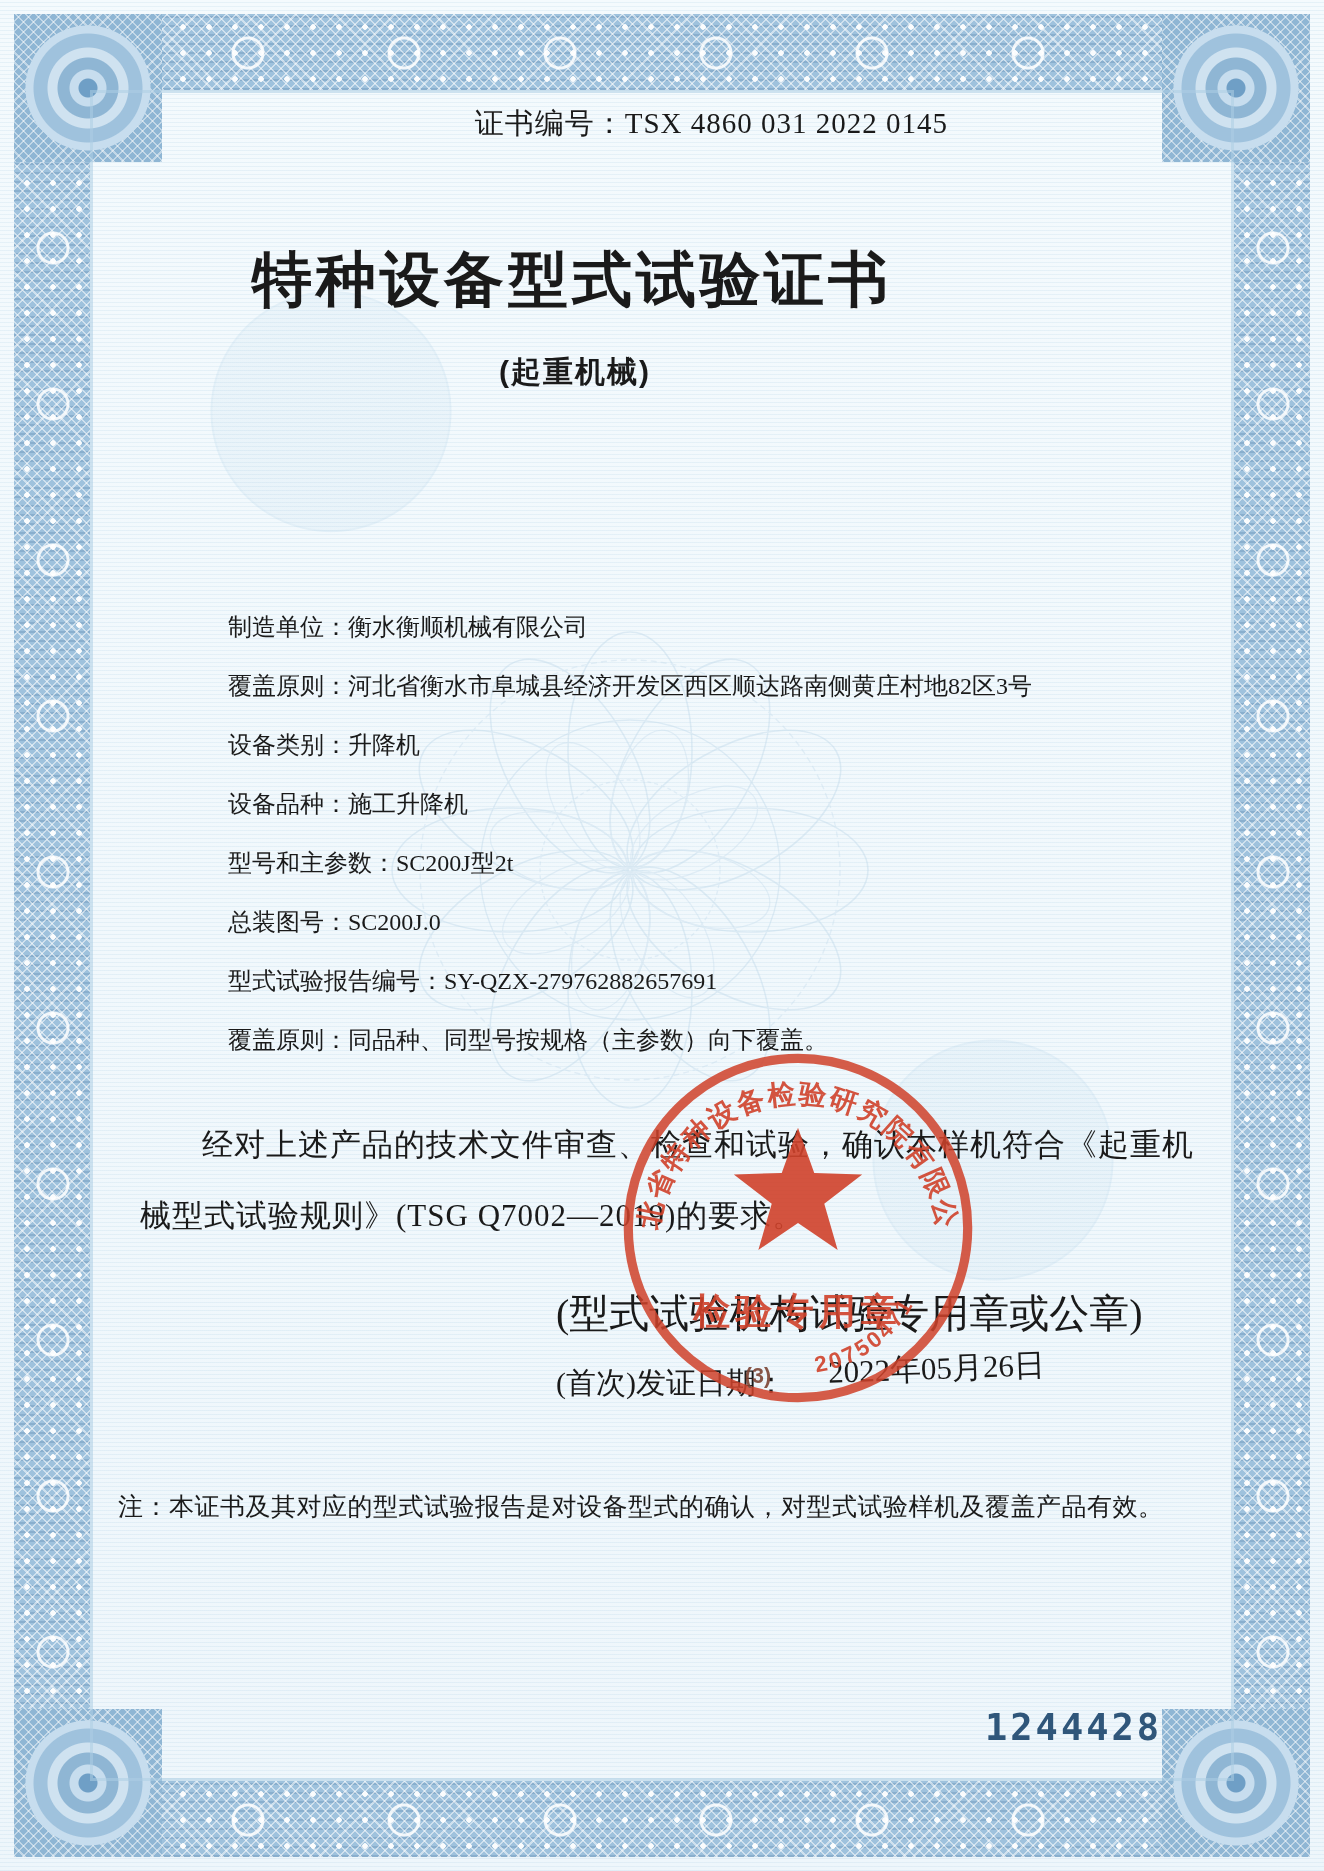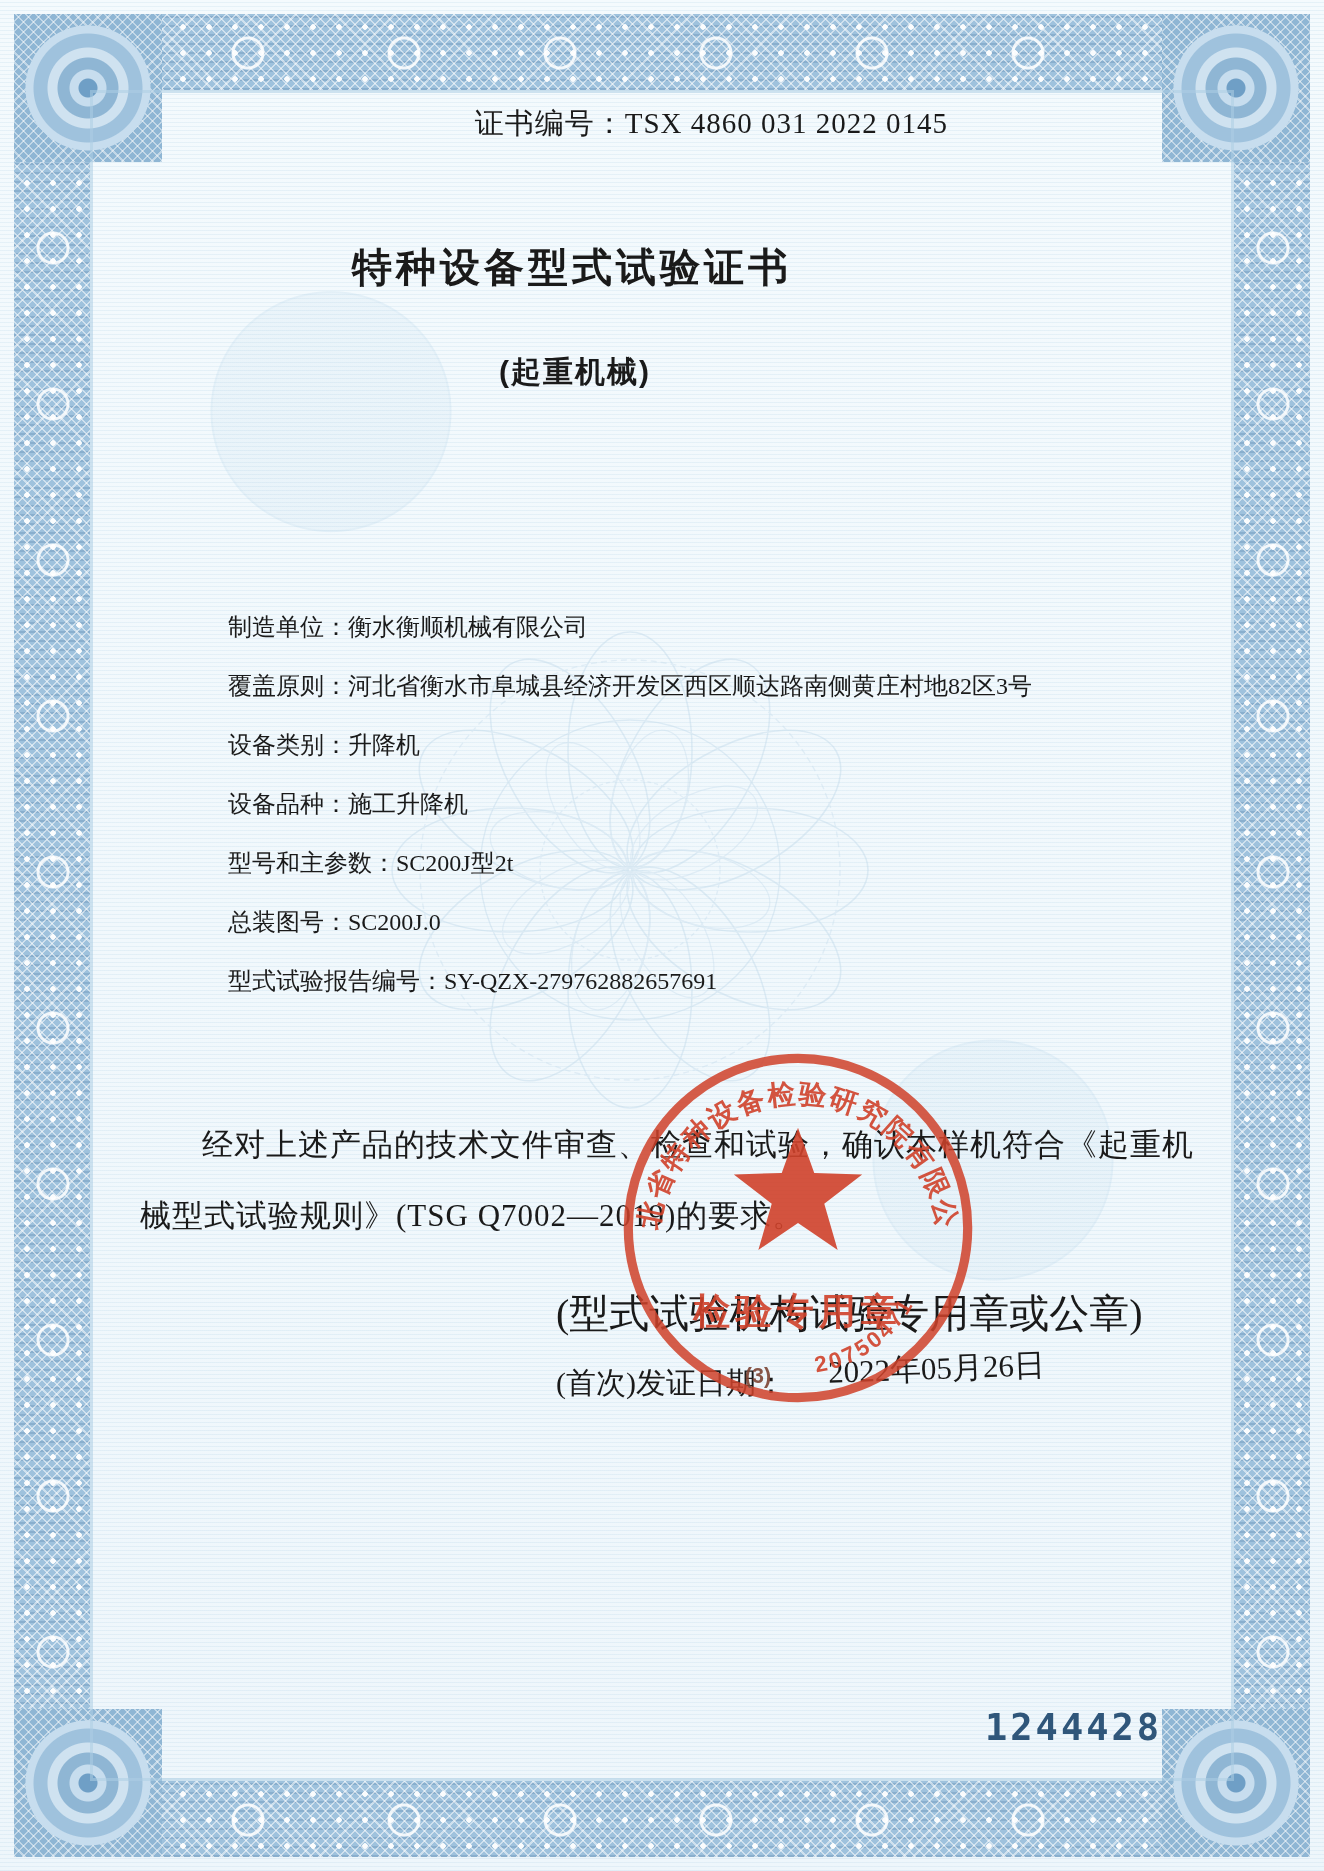--- a/index.html
+++ b/index.html
@@ -51,21 +51,21 @@
   
   .rosette{position:absolute;left:320px;top:620px;opacity:.5;pointer-events:none;}
   
   .cert-no{
     position:absolute;top:104px;right:376px;
     font-size:29px;letter-spacing:1px;white-space:nowrap;
   }
   .title{
     position:absolute;top:240px;left:572px;transform:translateX(-50%);
     font-family:"Liberation Sans", sans-serif;
-    font-size:40px;font-weight:bold;letter-spacing:4px;white-space:nowrap;
+    font-size:60px;font-weight:bold;letter-spacing:4px;white-space:nowrap;
   }
   .subtitle{
     position:absolute;top:352px;left:575px;transform:translateX(-50%);
     font-family:"Liberation Sans", sans-serif;
     font-size:30px;font-weight:bold;letter-spacing:2px;white-space:nowrap;
   }
   .fields{position:absolute;left:228px;top:598px;width:940px;}
   .field-row{font-size:24px;line-height:59px;white-space:nowrap;}
   .statement{
     position:absolute;left:140px;top:1078px;width:1060px;
@@ -152,20 +152,21 @@
   <div class="subtitle">(起重机械)</div>
 
   <div class="fields">
     <div class="field-row"><span>制造单位：</span><span>衡水衡顺机械有限公司</span></div>
     <div class="field-row"><span>覆盖原则：</span><span>河北省衡水市阜城县经济开发区西区顺达路南侧黄庄村地82区3号</span></div>
     <div class="field-row"><span>设备类别：</span><span>升降机</span></div>
     <div class="field-row"><span>设备品种：</span><span>施工升降机</span></div>
     <div class="field-row"><span>型号和主参数：</span><span>SC200J型2t</span></div>
     <div class="field-row"><span>总装图号：</span><span>SC200J.0</span></div>
     <div class="field-row"><span>型式试验报告编号：</span><span>SY-QZX-279762882657691</span></div>
+    <div class="field-row"><span>覆盖原则：</span><span>同品种、同型号按规格（主参数）向下覆盖。</span></div>
   </div>
 
   <p class="statement">经对上述产品的技术文件审查、检查和试验，确认本样机符合《起重机械型式试验规则》(TSG Q7002—2019)的要求。</p>
 
   <div class="stamp-caption">(型式试验机构试验专用章或公章)</div>
   <div class="issue-line">
     <span>(首次)发证日期：</span><span class="issue-date">2022年05月26日</span>
   </div>
 
   <svg class="seal" width="368" height="368" viewBox="0 0 360 360">
@@ -178,15 +179,16 @@
     <text fill="#d0422b" font-size="27" font-weight="bold" letter-spacing="2">
       <textPath href="#arcTop" startOffset="50%" text-anchor="middle">河北省特种设备检验研究院有限公司</textPath>
     </text>
     <text x="180" y="274" text-anchor="middle" fill="#d0422b" font-size="36" font-weight="bold" letter-spacing="5">检验专用章</text>
     <text x="128" y="332" fill="#7c4434" font-size="21" font-weight="bold">(3)</text>
     <text fill="#d0422b" font-size="22" font-weight="bold" letter-spacing="3">
       <textPath href="#arcBottom" startOffset="56%">20750471</textPath>
     </text>
   </svg>
 
+  <div class="note">注：本证书及其对应的型式试验报告是对设备型式的确认，对型式试验样机及覆盖产品有效。</div>
   <div class="serial">1244428</div>
 
 </div>
 
 </body></html>

